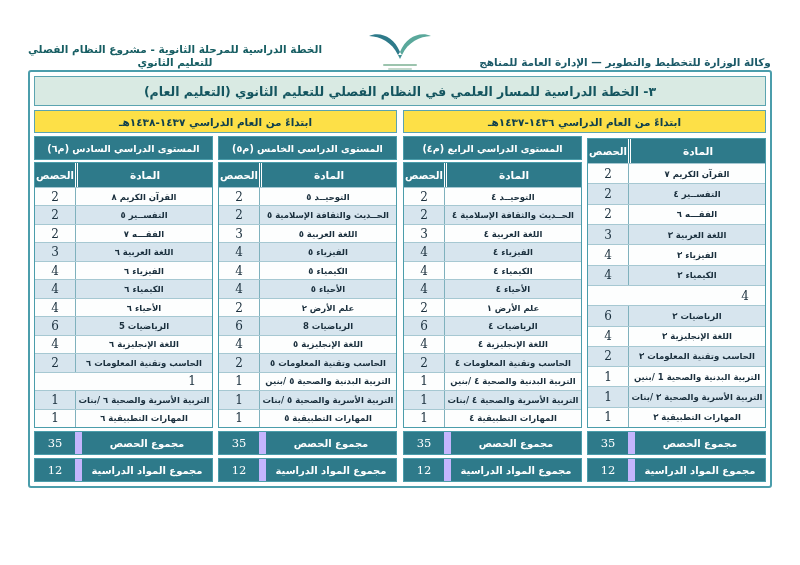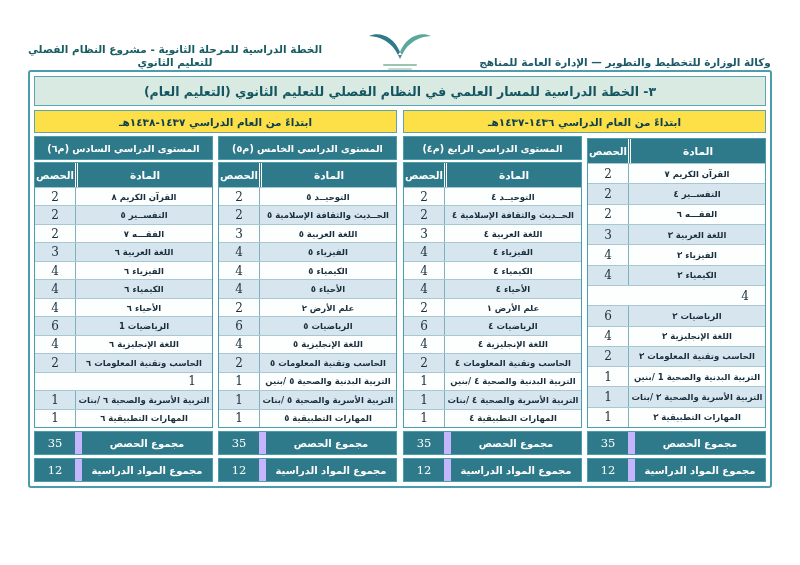--- a/index.html
+++ b/index.html
@@ -259,21 +259,21 @@
                 </div>
                 <div class="row alt">
                   <div class="cell-subject">الأحياء ٥</div>
                   <div class="cell-periods">4</div>
                 </div>
                 <div class="row">
                   <div class="cell-subject">علم الأرض ٢</div>
                   <div class="cell-periods">2</div>
                 </div>
                 <div class="row alt">
-                  <div class="cell-subject">الرياضيات ٥</div>
+                  <div class="cell-subject">الرياضيات 8</div>
                   <div class="cell-periods">6</div>
                 </div>
                 <div class="row">
                   <div class="cell-subject">اللغة الإنجليزية ٥</div>
                   <div class="cell-periods">4</div>
                 </div>
                 <div class="row alt">
                   <div class="cell-subject">الحاسب وتقنية المعلومات ٥</div>
                   <div class="cell-periods">2</div>
                 </div>
@@ -330,21 +330,21 @@
                 </div>
                 <div class="row alt">
                   <div class="cell-subject">الكيمياء ٦</div>
                   <div class="cell-periods">4</div>
                 </div>
                 <div class="row">
                   <div class="cell-subject">الأحياء ٦</div>
                   <div class="cell-periods">4</div>
                 </div>
                 <div class="row alt">
-                  <div class="cell-subject">الرياضيات 1</div>
+                  <div class="cell-subject">الرياضيات 5</div>
                   <div class="cell-periods">6</div>
                 </div>
                 <div class="row">
                   <div class="cell-subject">اللغة الإنجليزية ٦</div>
                   <div class="cell-periods">4</div>
                 </div>
                 <div class="row alt">
                   <div class="cell-subject">الحاسب وتقنية المعلومات ٦</div>
                   <div class="cell-periods">2</div>
                 </div>

